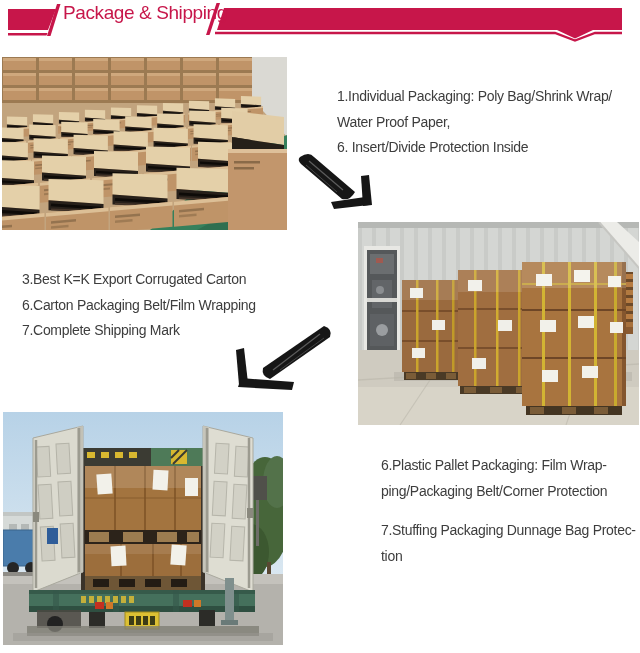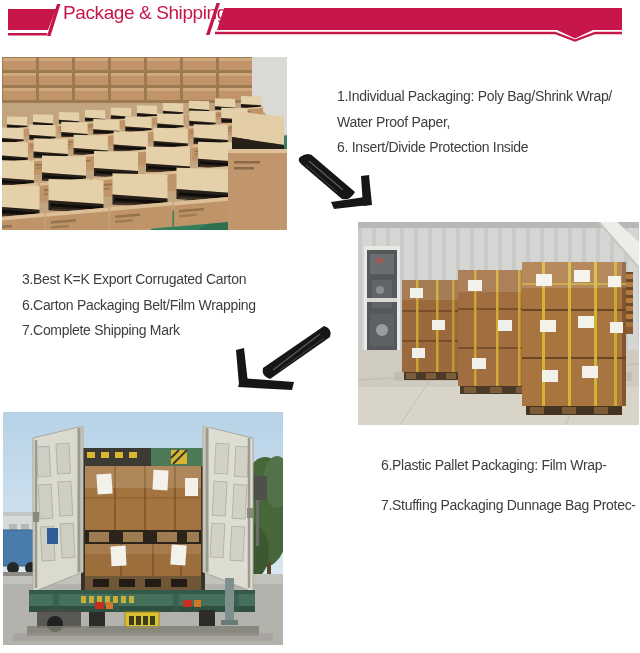--- a/index.html
+++ b/index.html
@@ -416,19 +416,21 @@
         <circle cx="52" cy="212" r="8" fill="#222222"></circle>
         <rect x="24" y="214" width="232" height="10" fill="#807e76" opacity=".8"></rect>
         <rect x="10" y="221" width="260" height="8" fill="#9a9892" opacity=".5"></rect>
       </g>
     </svg>
   </div>
 
   <div class="step-text" id="step3">
     <div>
       <div>6.Plastic Pallet Packaging: Film Wrap-</div>
+      <div>ping/Packaging Belt/Corner Protection</div>
     </div>
     <div class="para2">
       <div>7.Stuffing Packaging Dunnage Bag Protec-</div>
+      <div>tion</div>
     </div>
   </div>
 
 </div>
 
 </body></html>

